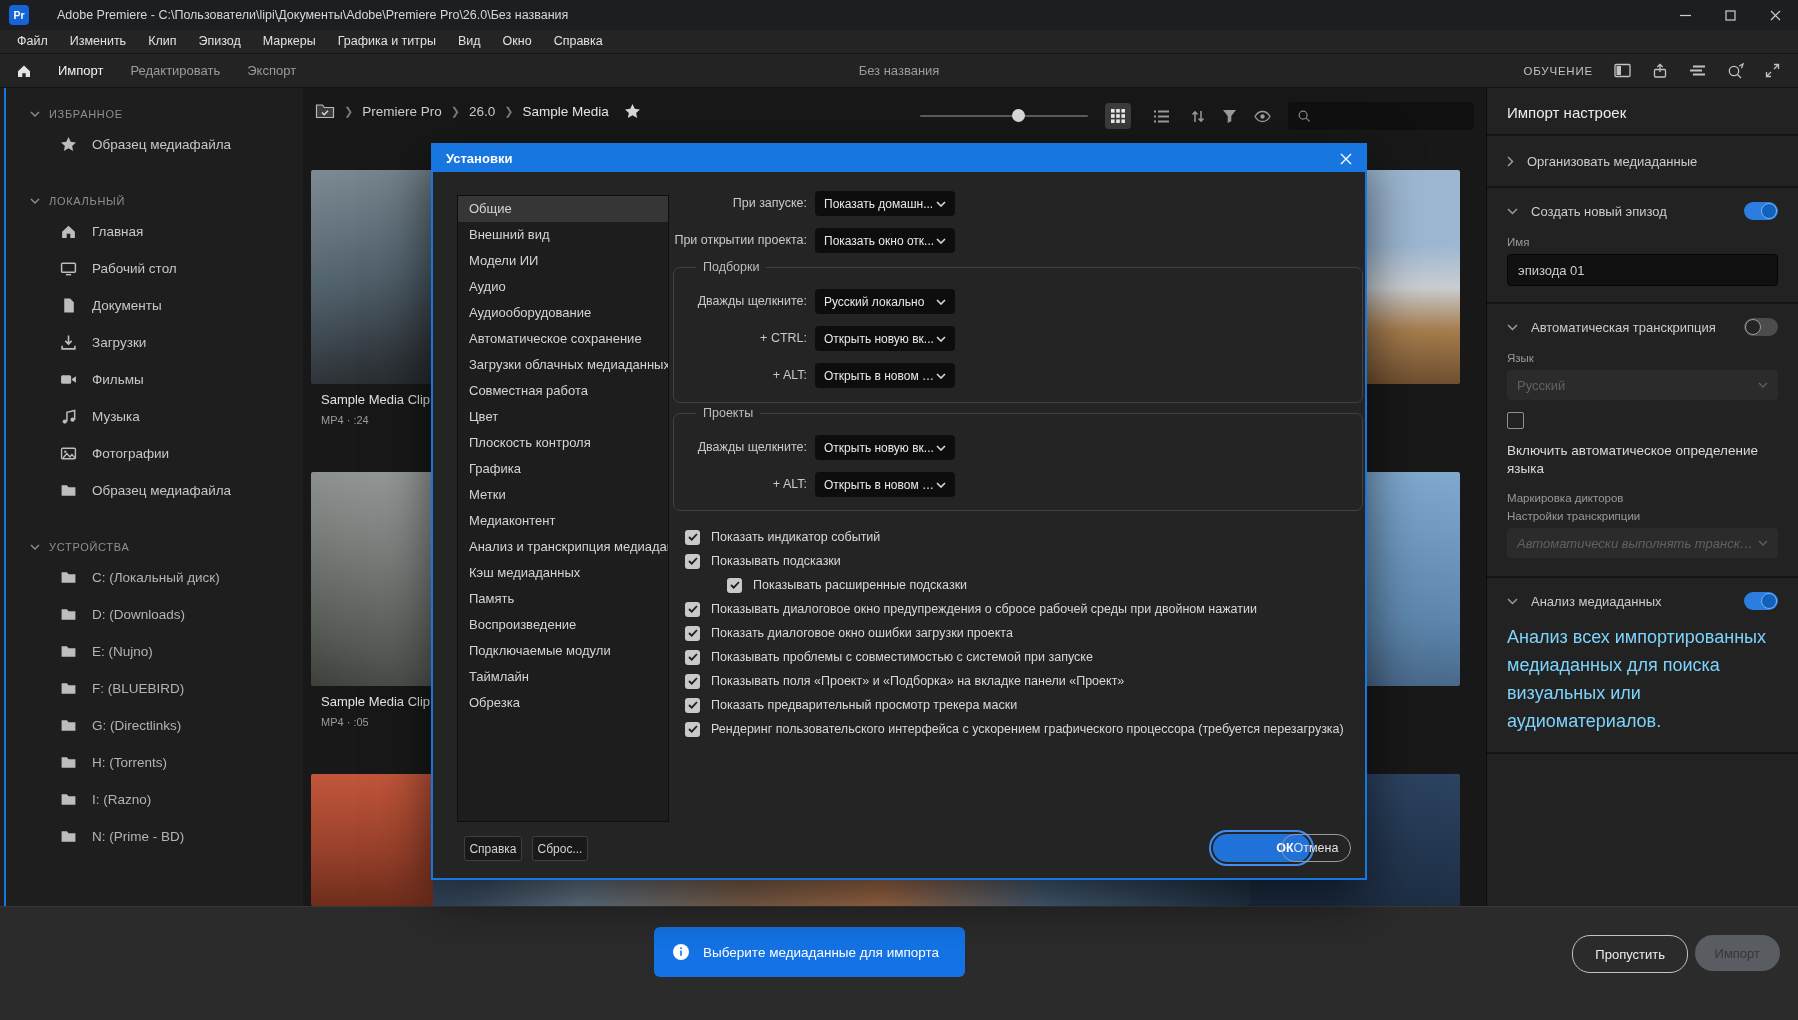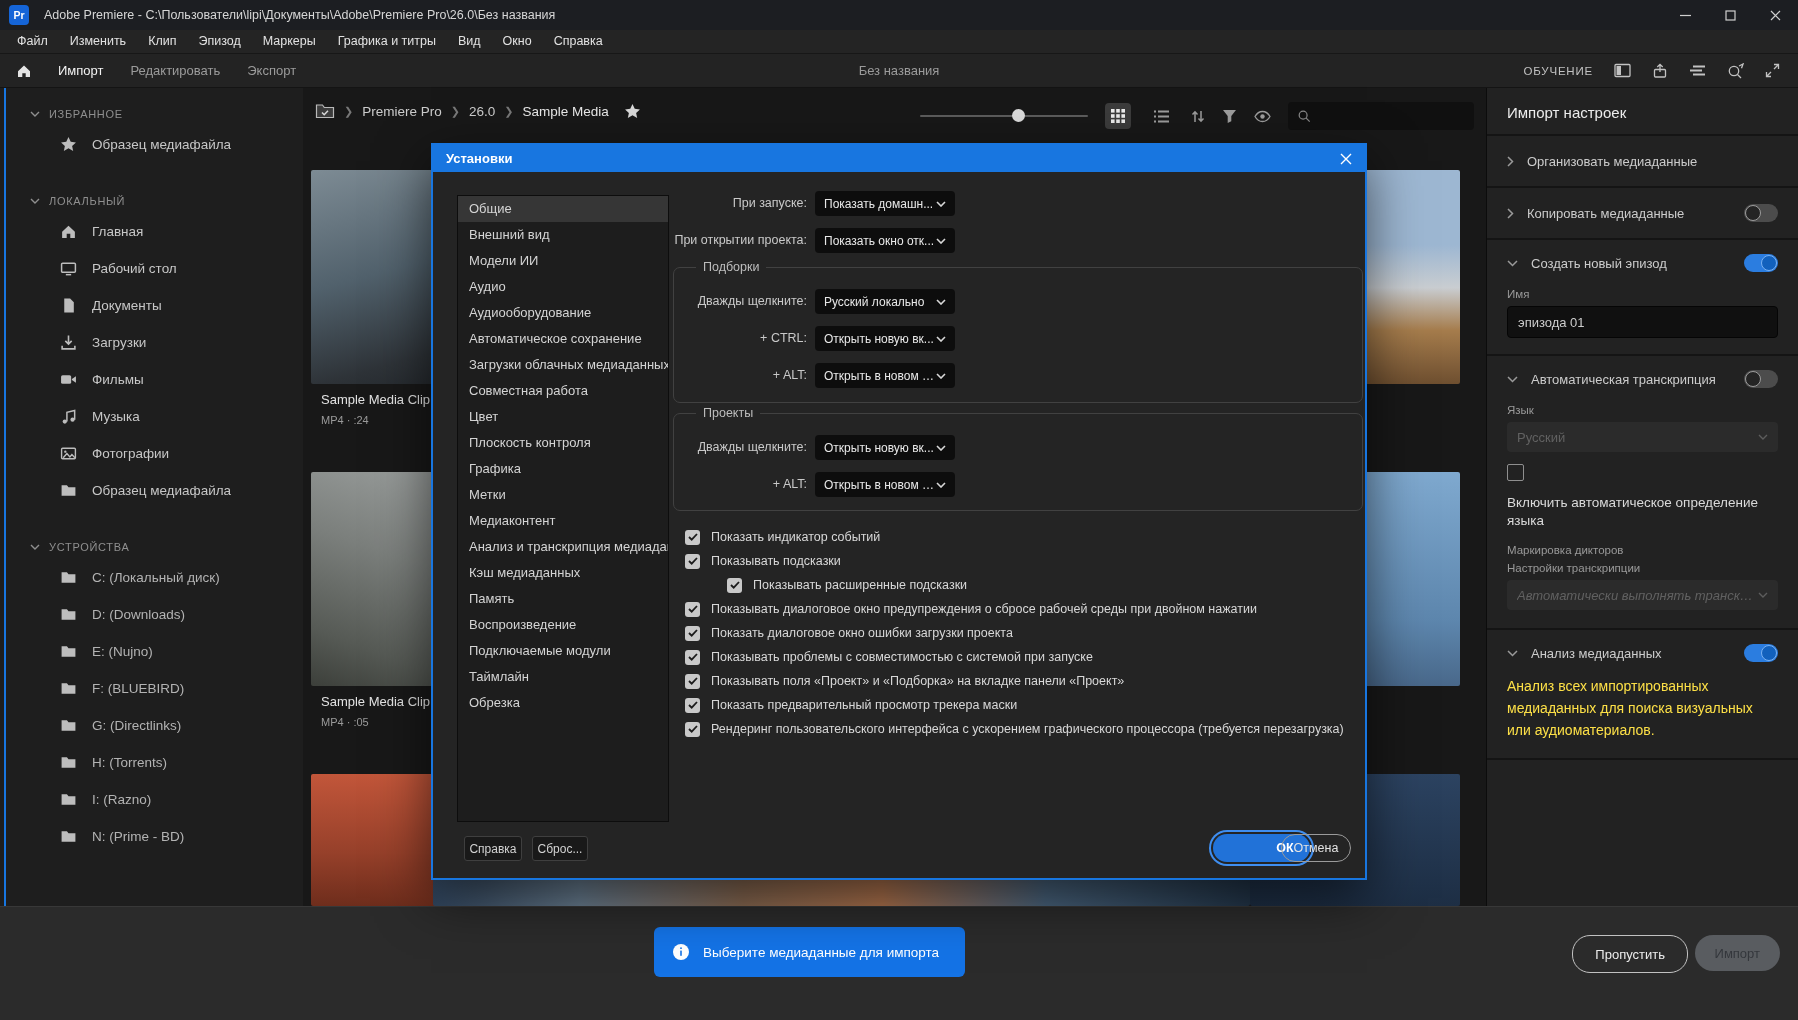--- a/index.html
+++ b/index.html
@@ -3,21 +3,21 @@
 <meta charset="utf-8">
 <style>
   html,body{margin:0;padding:0;background:#000;}
   body{font-family:"Liberation Sans",sans-serif;-webkit-font-smoothing:antialiased;}
   .app{position:relative;width:1798px;height:1020px;background:#161616;overflow:hidden;color:#ddd;}
   svg{display:block;}
 
   
   .titlebar{position:absolute;left:0;top:0;right:0;height:30px;background:#1c1e22;display:flex;align-items:center;}
   .prlogo{width:20px;height:20px;margin-left:9px;border-radius:4px;background:#1565d8;color:#fff;font-weight:700;font-size:10.5px;display:flex;align-items:center;justify-content:center;}
-  .wtitle{margin-left:15px;font-size:12.5px;color:#d6d6d6;white-space:nowrap;}
+  .wtitle{margin-left:28px;font-size:12.5px;color:#d6d6d6;white-space:nowrap;}
   .wincontrols{margin-left:auto;display:flex;height:100%;}
   .winbtn{width:45px;height:100%;display:flex;align-items:center;justify-content:center;color:#cfcfcf;}
 
   
   .menubar{position:absolute;left:0;top:30px;right:0;height:24px;background:#242424;display:flex;align-items:center;padding-left:6px;border-bottom:1px solid #171717;box-sizing:border-box;}
   .menuitem{padding:0 11px;font-size:12.5px;color:#e2e2e2;line-height:23px;}
 
   
   .appheader{position:absolute;left:0;top:54px;right:0;height:34px;background:#232323;border-bottom:1px solid #141414;display:flex;align-items:center;box-sizing:border-box;}
   .hhome{margin-left:16px;color:#e4e4e4;}
@@ -75,21 +75,21 @@
   .rp-sub{padding:0 20px 16px 20px;}
   .rp-sm{font-size:11.5px;color:#999;margin:2px 0 6px 0;}
   .rp-input{width:100%;height:32px;background:#101010;border:1px solid #050505;border-radius:4px;color:#cccccc;font-size:13px;padding:0 10px;box-sizing:border-box;font-family:"Liberation Sans",sans-serif;}
   .rp-select{width:100%;height:30px;background:#2b2b2b;border-radius:4px;display:flex;align-items:center;padding:0 10px;box-sizing:border-box;font-size:13px;color:#616161;margin-bottom:12px;}
   .rp-select .val{white-space:nowrap;overflow:hidden;text-overflow:ellipsis;}
   .rp-select .chv{margin-left:auto;color:#5d5d5d;flex:0 0 auto;}
   .italic{font-style:italic;}
   .rp-checkrow{display:flex;gap:13px;margin:4px 0 14px 0;flex-direction:column;}
   .rp-cbx{width:15px;height:15px;border:1.5px solid #8f8f8f;border-radius:2px;flex:0 0 auto;}
   .rp-chklabel{font-size:13.5px;color:#dadada;line-height:1.35;}
-  .rp-desc{font-size:14px;color:#fde047;line-height:1.55;padding:0 20px 16px 20px;}
+  .rp-desc{font-size:18px;color:#7dd3fc;line-height:1.55;padding:0 20px 16px 20px;}
 
   
   .bottombar{position:absolute;left:0;top:906px;right:0;height:114px;background:#2b2b2b;border-top:1px solid #383838;z-index:6;box-sizing:border-box;}
   .notice{position:absolute;left:654px;top:20px;height:50px;background:#1473e6;border-radius:6px;display:flex;align-items:center;gap:13px;padding:0 26px 0 18px;color:#fff;font-size:13.5px;}
   .skipbtn{position:absolute;right:110px;top:28px;height:36px;border:1px solid #c2c2c2;border-radius:18px;display:flex;align-items:center;padding:0 22px;font-size:13px;color:#ededed;background:transparent;}
   .importbtn{position:absolute;right:18px;top:28px;height:36px;border-radius:18px;display:flex;align-items:center;padding:0 20px;font-size:13px;background:#595c60;color:#34373c;}
 
   
   .dialog{position:absolute;left:431px;top:143px;width:936px;height:737px;background:#242424;border:2px solid #1876e0;box-sizing:border-box;z-index:10;box-shadow:0 18px 50px rgba(0,0,0,.6);}
   .dheader{height:27px;background:#1876e0;display:flex;align-items:center;padding:0 13px;}
@@ -468,33 +468,20 @@
         <div class="rp-row">
           <span class="rp-chev">
               <svg width="7" height="11" viewBox="0 0 7 11">
                 <path d="M1 1l4.5 4.5L1 10" fill="none" stroke="currentColor" stroke-width="1.5"></path>
               </svg>
             </span>
           <span class="rp-label">Организовать медиаданные</span>
         </div>
       </div>
 
-      <div class="rp-sec">
-        <div class="rp-row">
-          <span class="rp-chev">
-              <svg width="7" height="11" viewBox="0 0 7 11">
-                <path d="M1 1l4.5 4.5L1 10" fill="none" stroke="currentColor" stroke-width="1.5"></path>
-              </svg>
-            </span>
-          <span class="rp-label">Копировать медиаданные</span>
-          <span class="tog off">
-              <span class="knob"></span>
-            </span>
-        </div>
-      </div>
 
       <div class="rp-sec">
         <div class="rp-row" style="height:46px;">
           <span class="rp-chev">
               <svg width="11" height="7" viewBox="0 0 11 7">
                 <path d="M1 1l4.5 4.5L10 1" fill="none" stroke="currentColor" stroke-width="1.5"></path>
               </svg>
             </span>
           <span class="rp-label">Создать новый эпизод</span>
           <span class="tog on">

